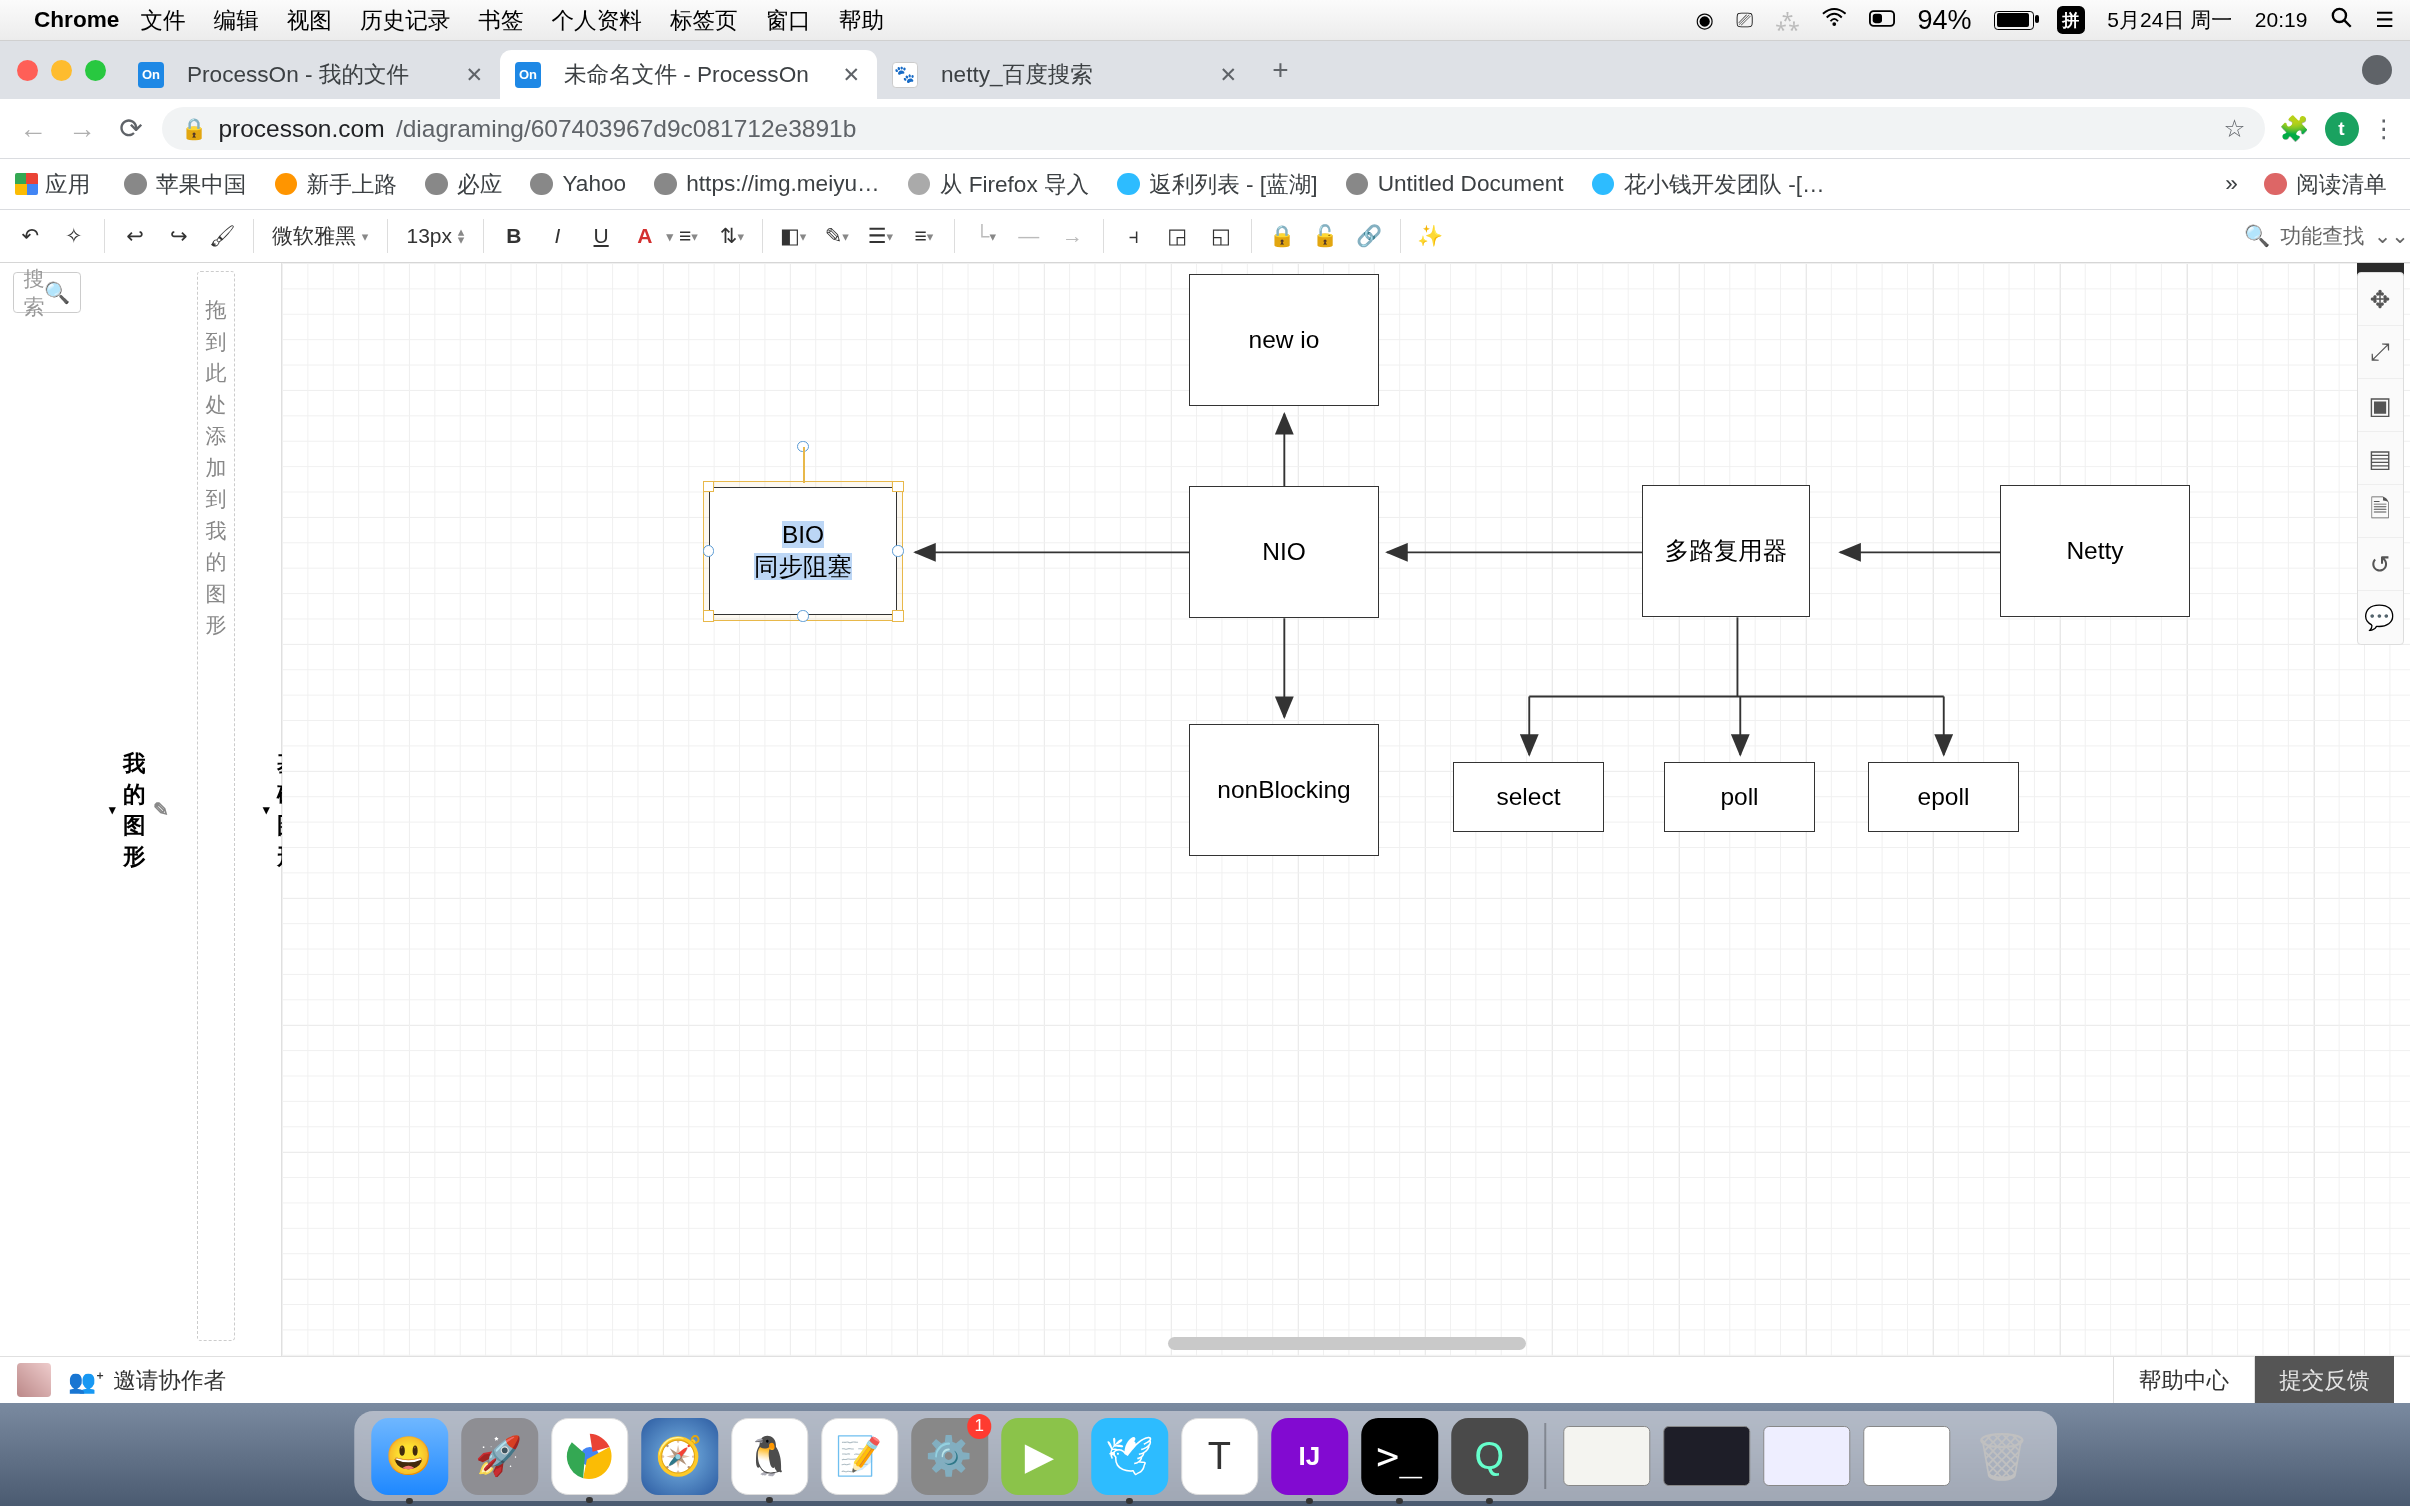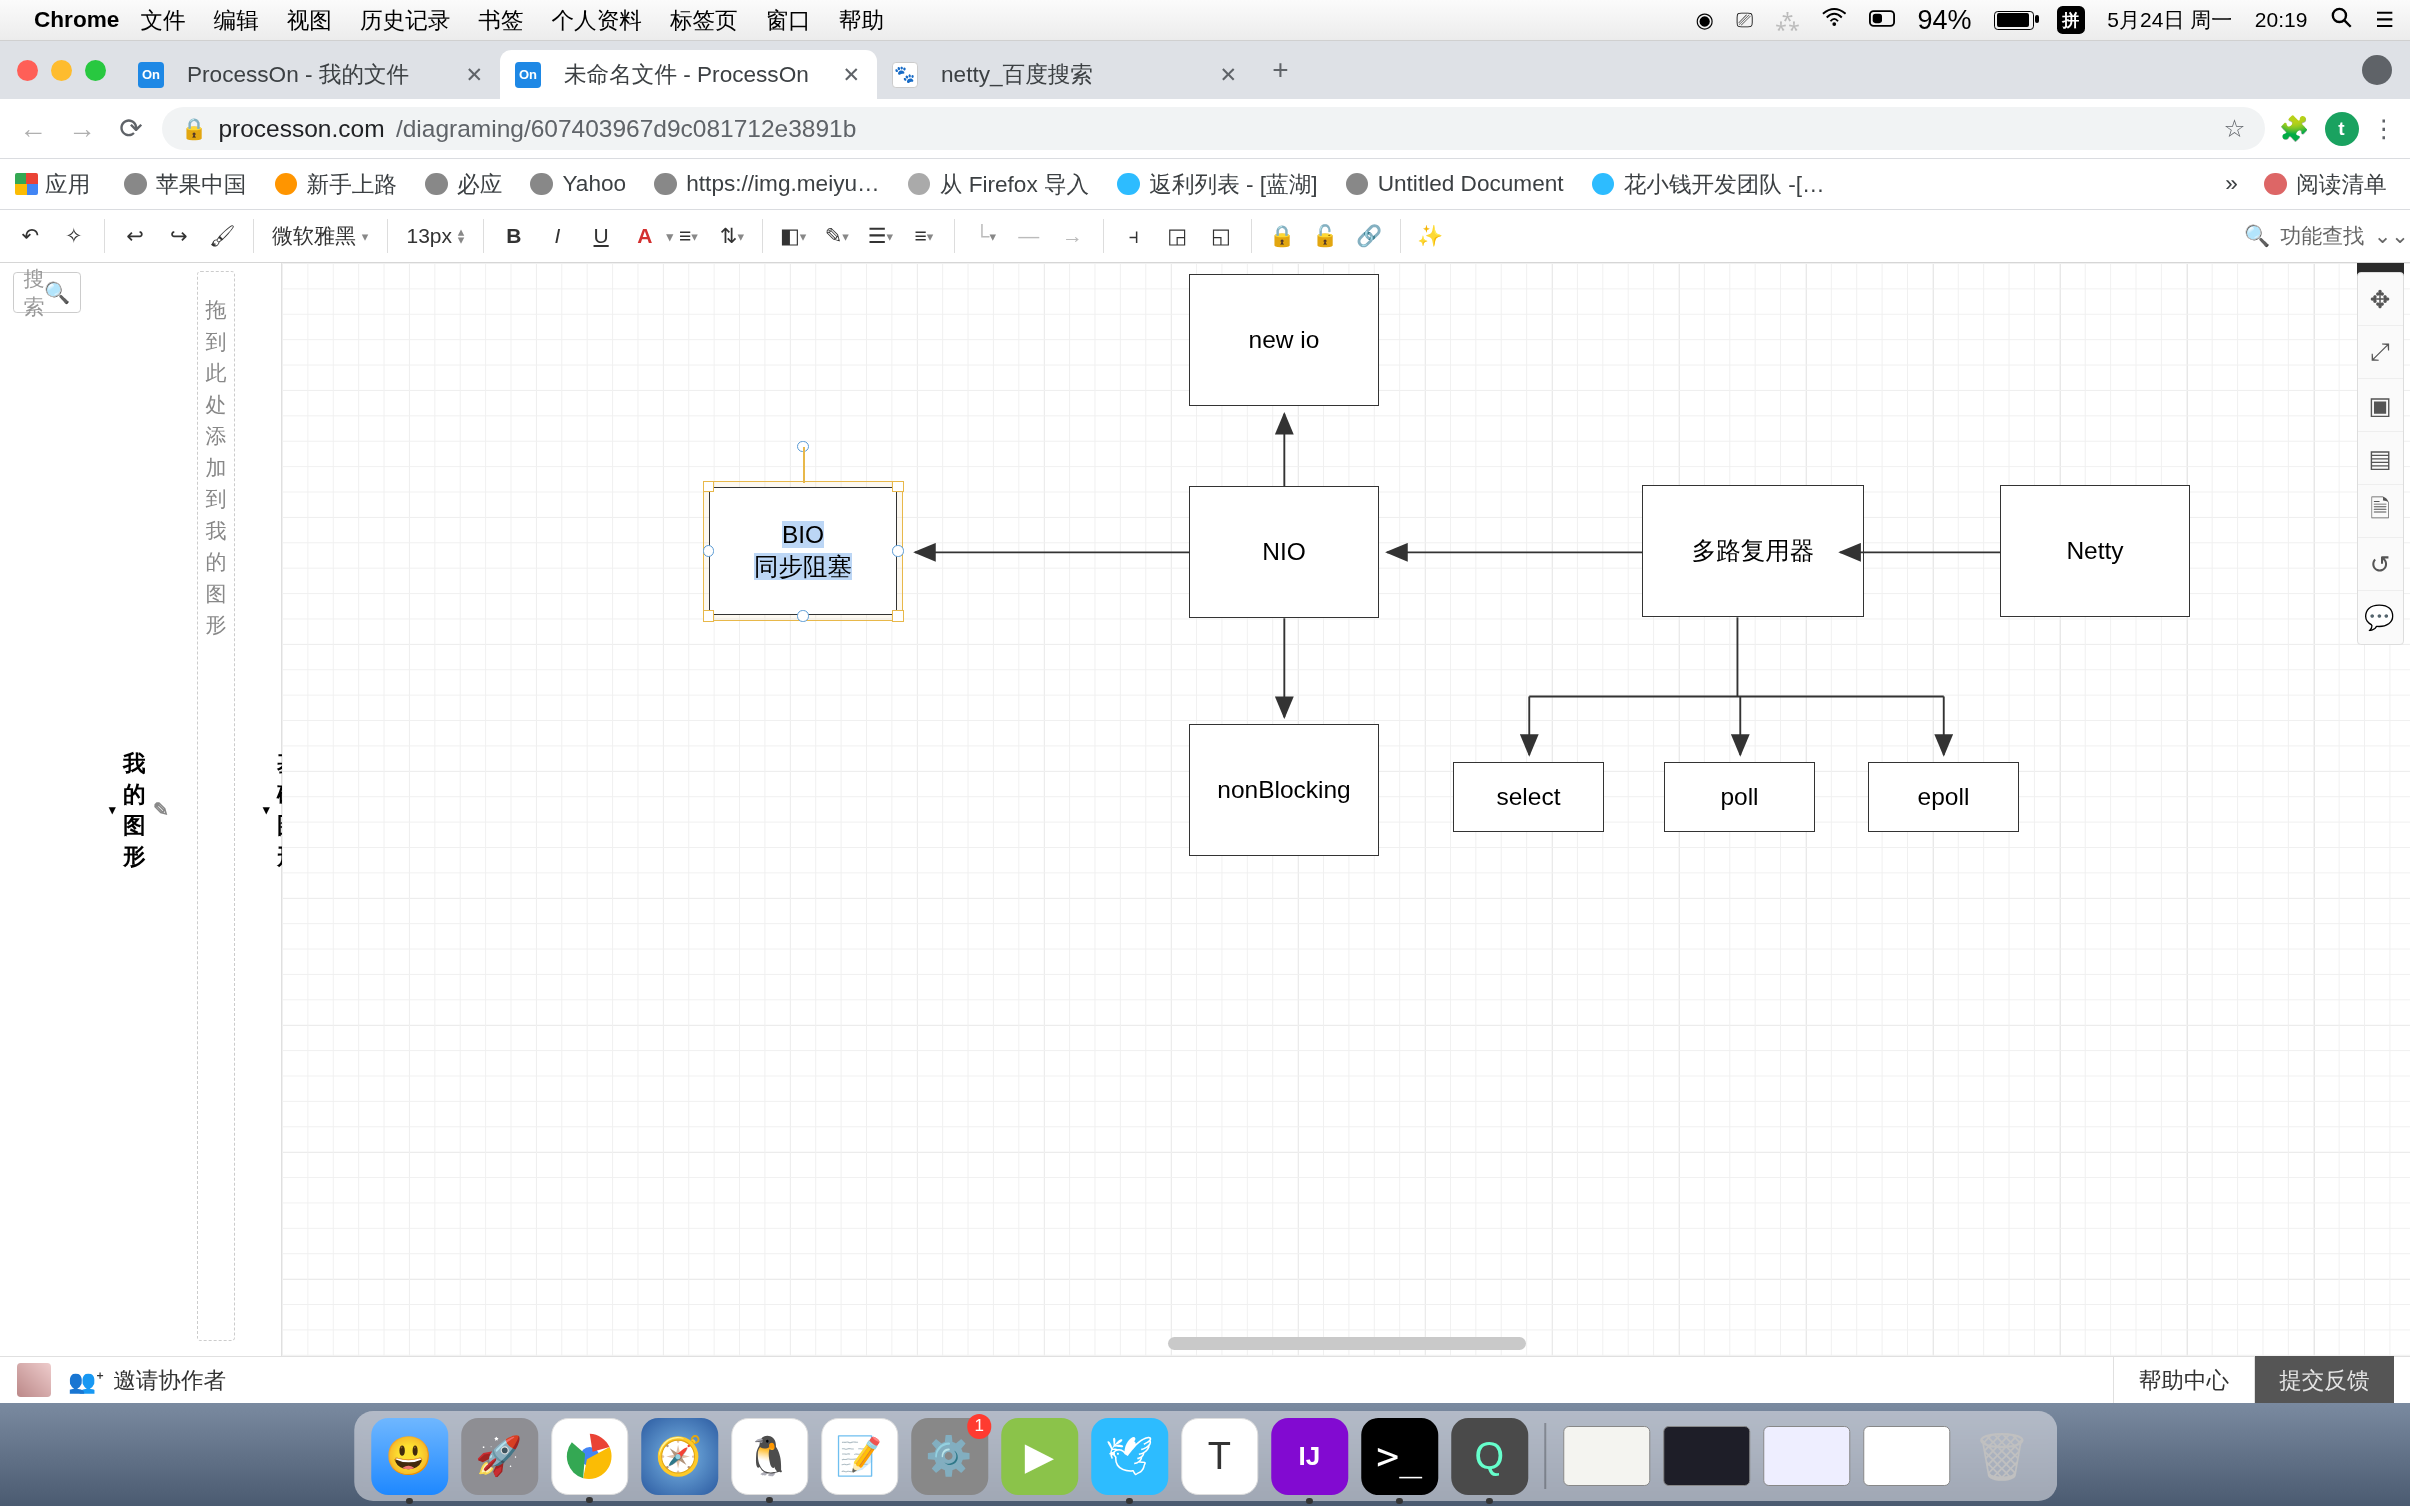--- a/index.html
+++ b/index.html
@@ -512,21 +512,21 @@
 
     <div class="shape-box" style="left:907px; top:11.3px; width:190px; height:132px;">
         <span>new io</span>
       </div>
     <div class="shape-box" style="left:907px; top:223px; width:190px; height:132px;">
         <span>NIO</span>
       </div>
     <div class="shape-box" style="left:907px; top:461px; width:190px; height:132px;">
         <span>nonBlocking</span>
       </div>
-    <div class="shape-box" style="left:1360px; top:222px; width:222px; height:132px;">
+    <div class="shape-box" style="left:1360px; top:222px; width:168px; height:132px;">
         <span>多路复用器</span>
       </div>
     <div class="shape-box" style="left:1718px; top:222px; width:190px; height:132px;">
         <span>Netty</span>
       </div>
     <div class="shape-box" style="left:1171px; top:499px; width:151px; height:70px;">
         <span>select</span>
       </div>
     <div class="shape-box" style="left:1382px; top:499px; width:151px; height:70px;">
         <span>poll</span>

